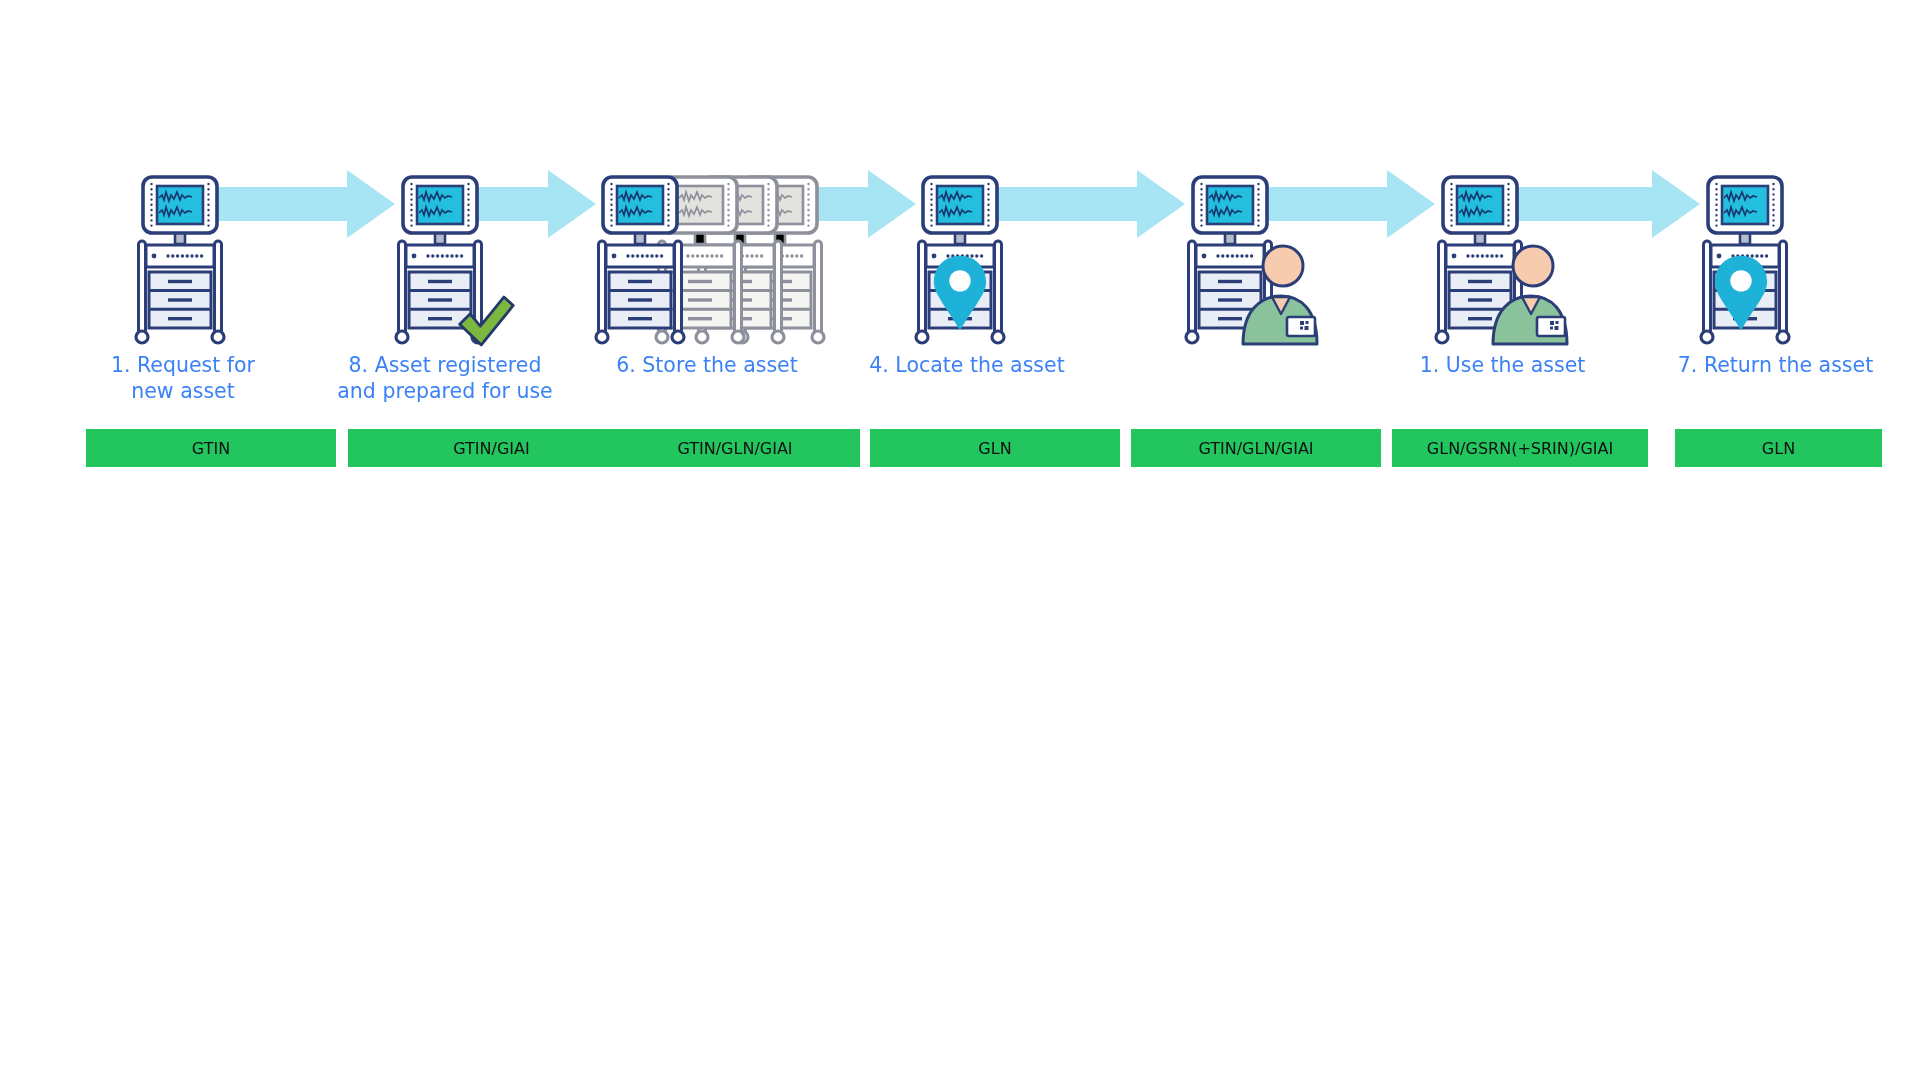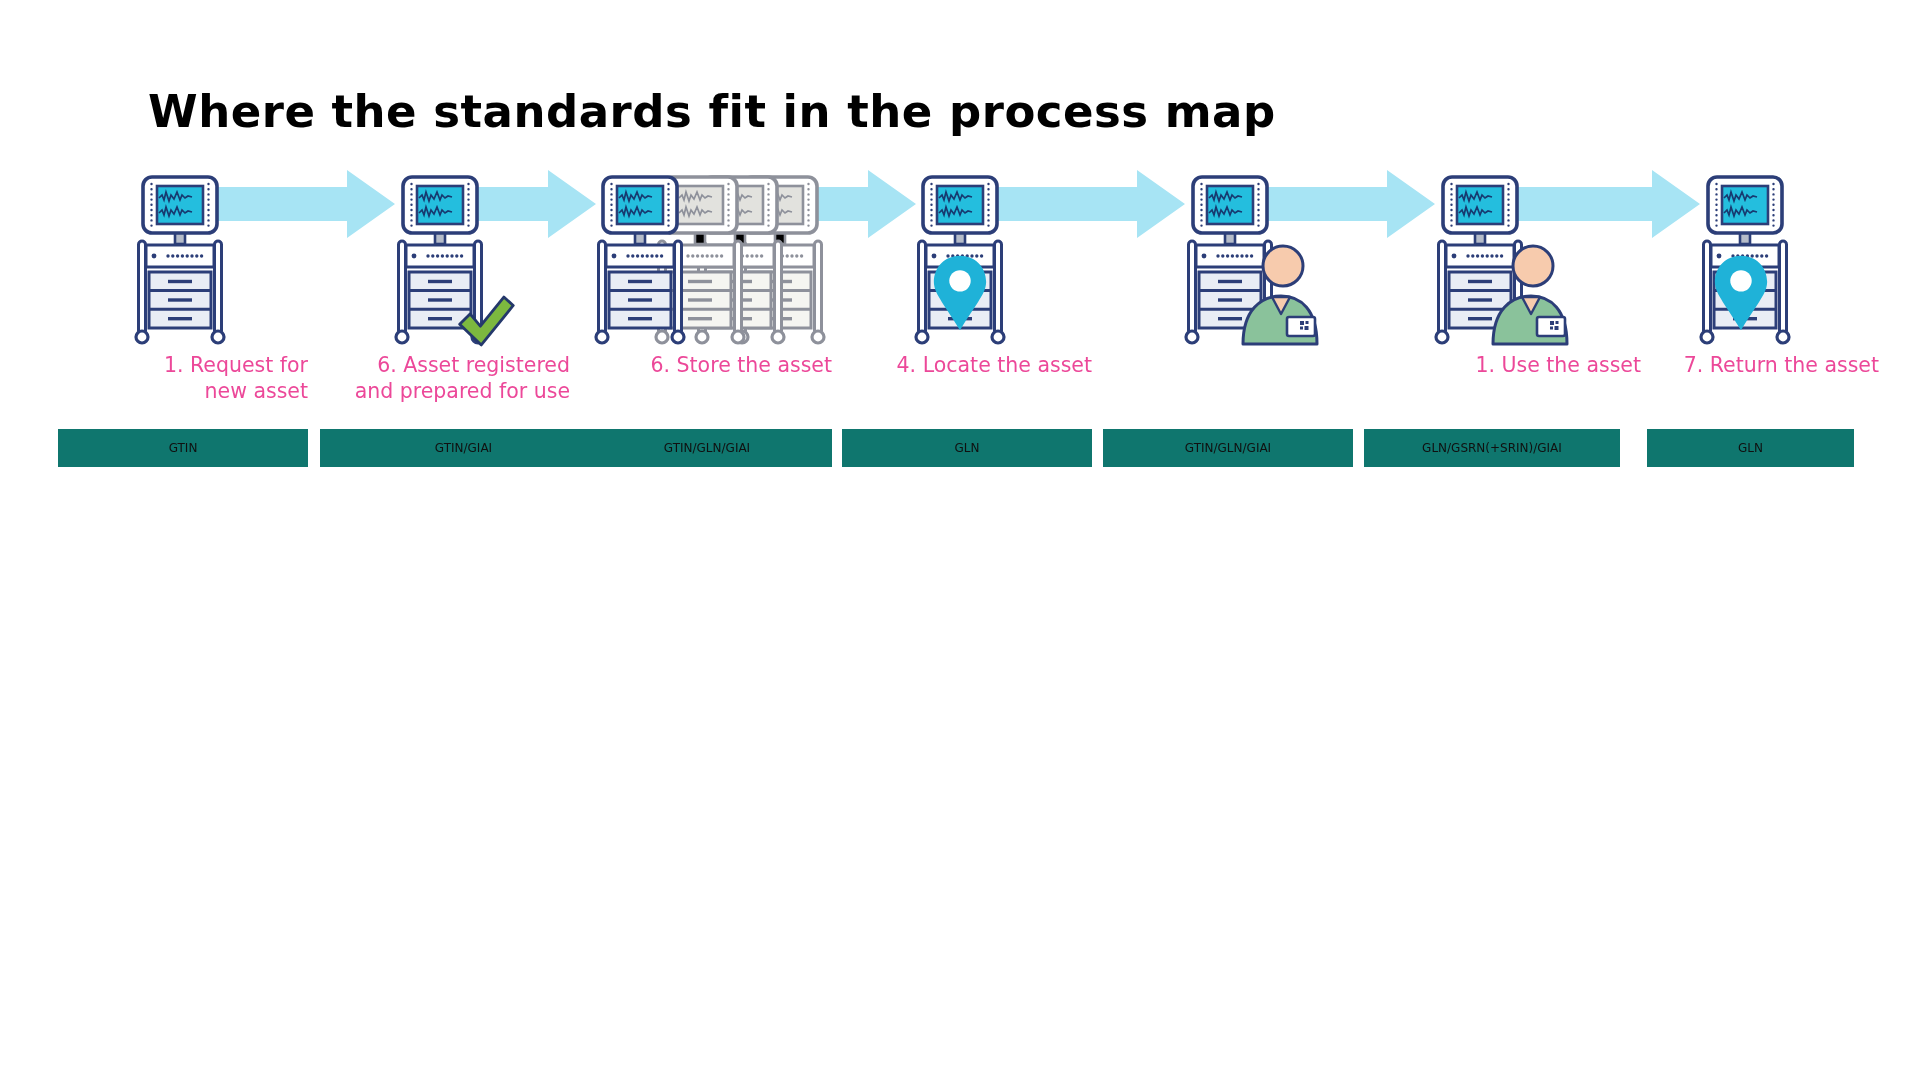--- a/index.html
+++ b/index.html
@@ -14,27 +14,27 @@
   .diagram{position:absolute;left:0;top:0;width:1920px;height:520px;}
   .abs{position:absolute;}
   .arrow{z-index:1;}
   .cart{z-index:5;}
   .gray-cart-1{z-index:4;}
   .gray-cart-2{z-index:3;}
   .gray-cart-3{z-index:2;}
   .overlay{z-index:6;}
   .gray-cart{--ln:#8e919b;--scr:#e2e2de;--panel:#f5f5f1;--wave:#8e919b;--neck:#dddddad;}
   .step-label{
-    position:absolute;top:352px;text-align:right;
-    font-size:20.5px;line-height:1.27;color:#ec4899;white-space:pre-line;z-index:7;
+    position:absolute;top:352px;text-align:center;
+    font-size:20.5px;line-height:1.27;color:#3b82f6;white-space:pre-line;z-index:7;
   }
   .badge{
-    position:absolute;top:429px;height:38px;background:#0f766e;
+    position:absolute;top:429px;height:38px;background:#22c55e;
     display:flex;align-items:center;justify-content:center;
-    font-size:12px;color:#101010;z-index:7;
+    font-size:16px;color:#101010;z-index:7;margin-left:28px;
   }
   svg{display:block;}
 </style>
 </head>
 <body>
 
 <svg width="0" height="0" style="position:absolute" aria-hidden="true">
   <defs>
 
     <symbol id="cart" viewBox="0 0 100 170">
@@ -84,21 +84,20 @@
       <rect x="68.5" y="81" width="3" height="3" style="fill:#2c3e78"></rect>
       <rect x="63" y="86.5" width="3" height="3" style="fill:#2c3e78"></rect>
       <rect x="67.5" y="86" width="4" height="4" style="fill:#2c3e78"></rect>
     </symbol>
 
   </defs>
 </svg>
 
 <div class="diagram">
 
-  <h1 class="title">Where the standards fit in the process map</h1>
 
   <svg class="abs arrow" style="left:213px;top:170px" width="182" height="68">
       <polygon points="0,17 134,17 134,0 182,34 134,68 134,51 0,51" fill="#a7e4f4"></polygon>
     </svg>
   <svg class="abs arrow" style="left:473px;top:170px" width="123" height="68">
       <polygon points="0,17 75,17 75,0 123,34 75,68 75,51 0,51" fill="#a7e4f4"></polygon>
     </svg>
   <svg class="abs arrow" style="left:673px;top:170px" width="243" height="68">
       <polygon points="0,17 195,17 195,0 243,34 195,68 195,51 0,51" fill="#a7e4f4"></polygon>
     </svg>
@@ -159,21 +158,21 @@
 
   <svg class="abs cart" style="left:1695px;top:175px" width="100" height="170">
       <use href="#cart"></use>
     </svg>
   <svg class="abs overlay" style="left:1713px;top:252px" width="56" height="82">
       <use href="#pin"></use>
     </svg>
 
   <div class="step-label" style="left:58px;width:250px">1. Request for
 new asset</div>
-  <div class="step-label" style="left:320px;width:250px">6. Asset registered
+  <div class="step-label" style="left:320px;width:250px">8. Asset registered
 and prepared for use</div>
   <div class="step-label" style="left:582px;width:250px">6. Store the asset</div>
   <div class="step-label" style="left:842px;width:250px">4. Locate the asset</div>
   <div class="step-label" style="left:1364px;width:277px">1. Use the asset</div>
   <div class="step-label" style="left:1672px;width:207px">7. Return the asset</div>
 
   <div class="badge" style="left:58px;width:250px">GTIN</div>
   <div class="badge" style="left:320px;width:287px">GTIN/GIAI</div>
   <div class="badge" style="left:582px;width:250px">GTIN/GLN/GIAI</div>
   <div class="badge" style="left:842px;width:250px">GLN</div>

